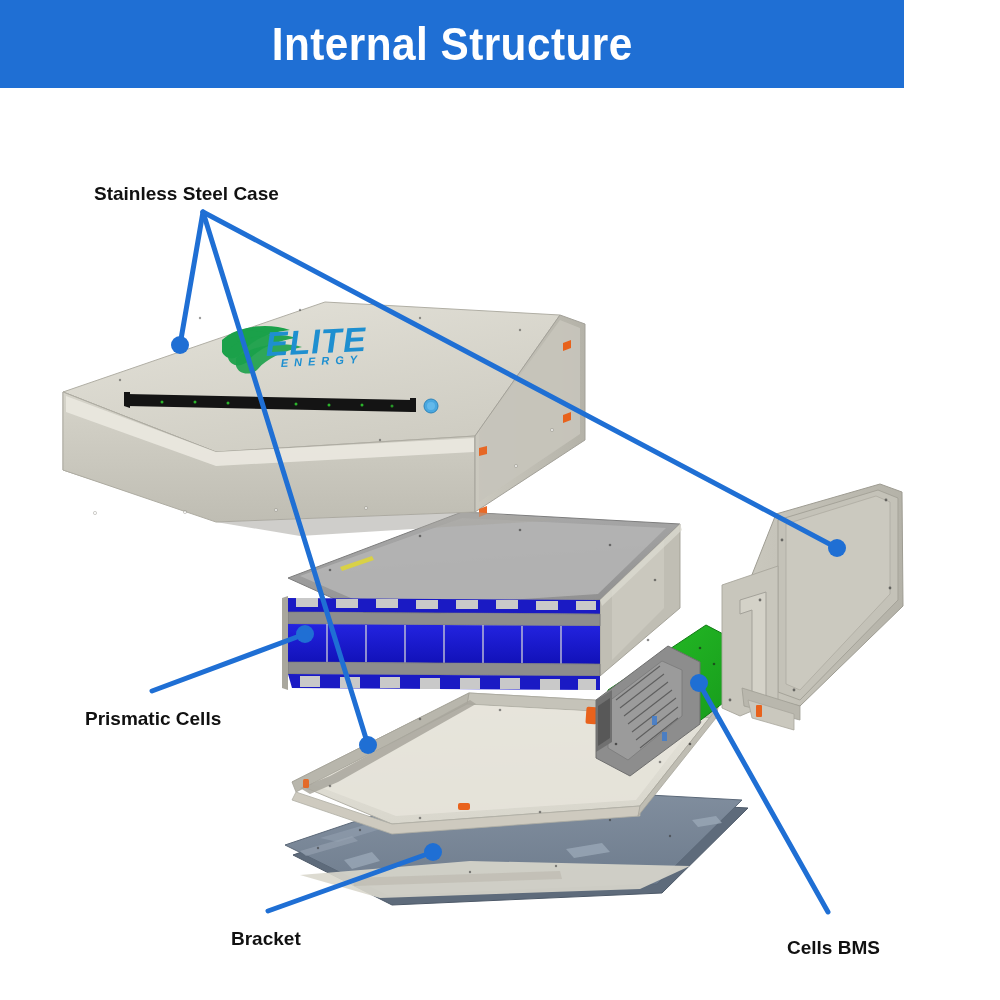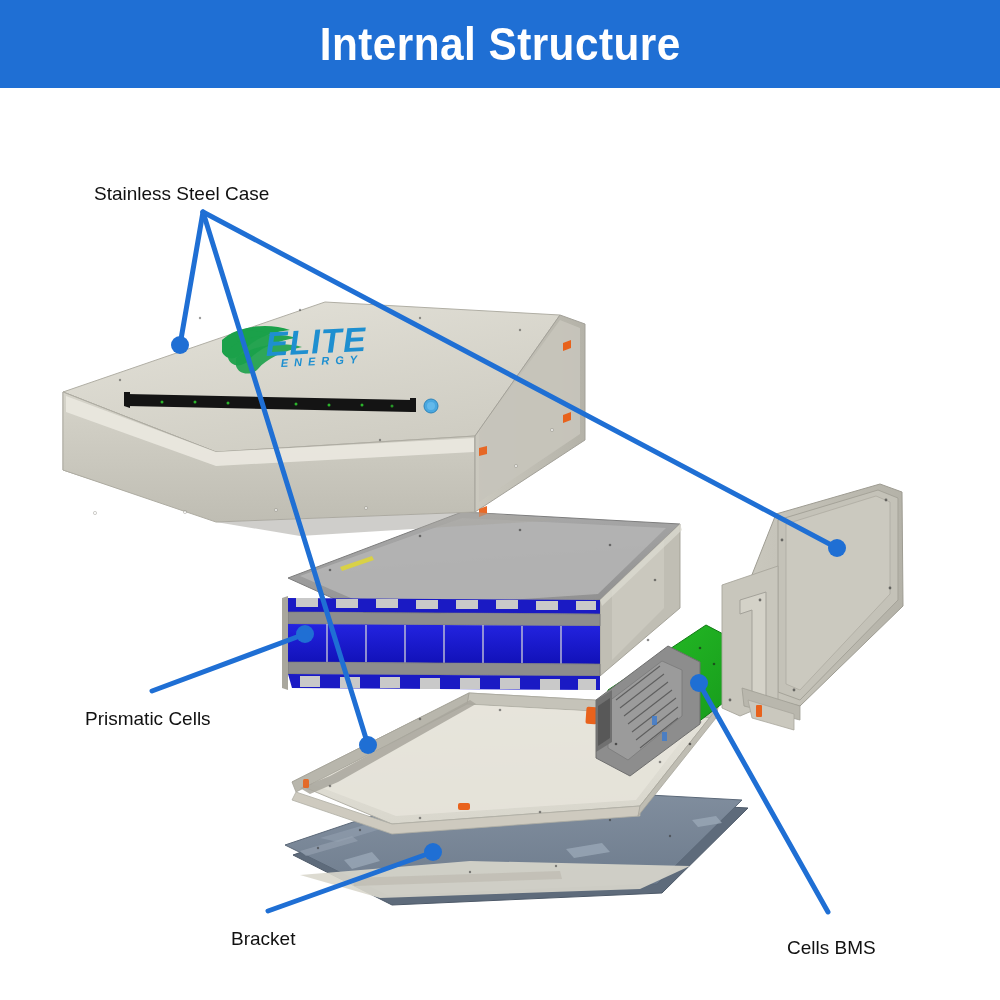--- a/index.html
+++ b/index.html
@@ -11,40 +11,40 @@
     overflow: hidden;
   }
   #stage {
     position: relative;
     width: 1000px; height: 1000px;
     background: #ffffff;
   }
   
   .header-band {
     position: absolute; left: 0; top: 0;
-    width: 1000px; height: 88px;
+    width: 904px; height: 88px;
     background: #1f6fd4;
     display: flex; align-items: center; justify-content: center;
   }
   .header-title {
     color: #ffffff;
     font-size: 46px;
     font-weight: bold;
     letter-spacing: 0.5px;
     font-family: "Liberation Sans", sans-serif;
     transform: scaleX(0.92);
     white-space: nowrap;
   }
   
   #art { position: absolute; left: 0; top: 0; width: 1000px; height: 1000px; }
   
   .callout {
     position: absolute;
     color: #111111;
-    font-weight: normal;
+    font-weight: bold;
     font-size: 19px;
     font-family: "Liberation Sans", sans-serif;
     white-space: nowrap;
     line-height: 1.72;
   }
   #lbl-case  { left: 94px;  top: 178px; }
   #lbl-cells { left: 85px;  top: 703px; }
   #lbl-brk   { left: 219px; top: 923px; margin-left: 12px; }
   #lbl-bms   { left: 787px; top: 932px; }
 </style>

